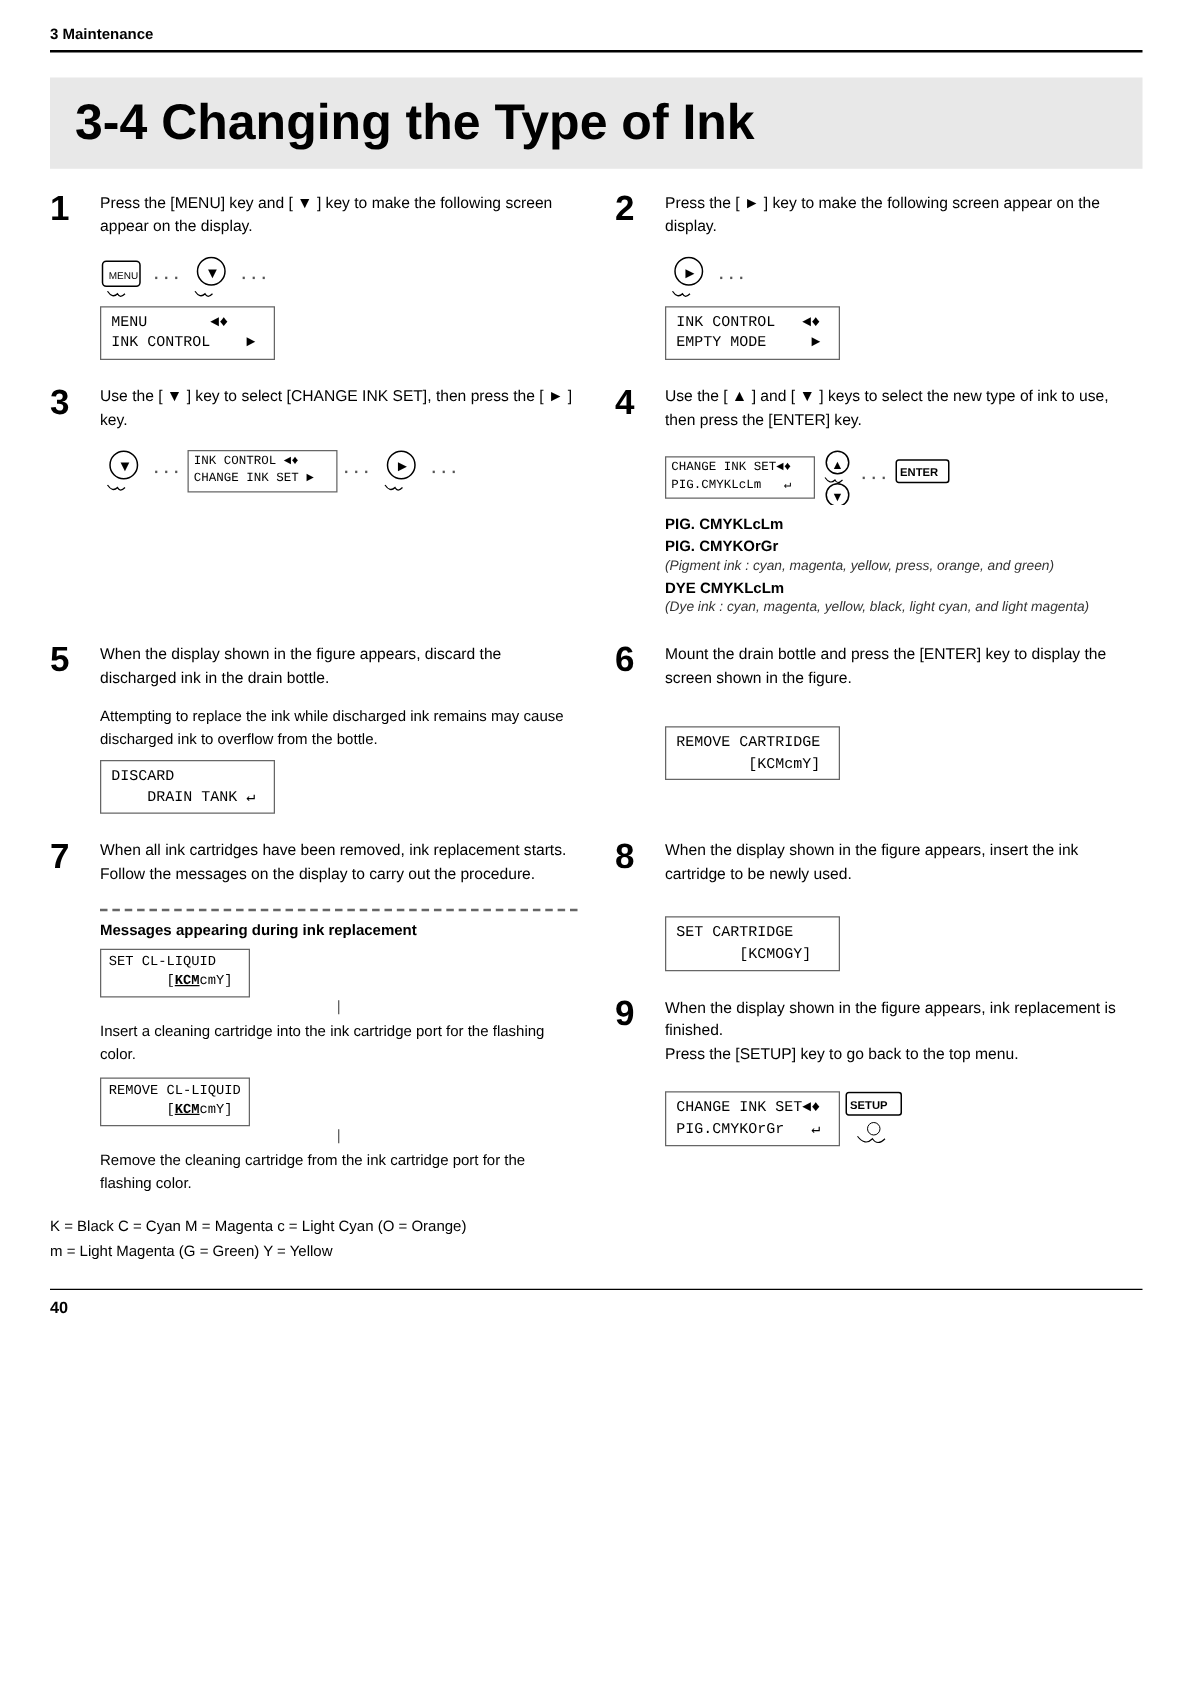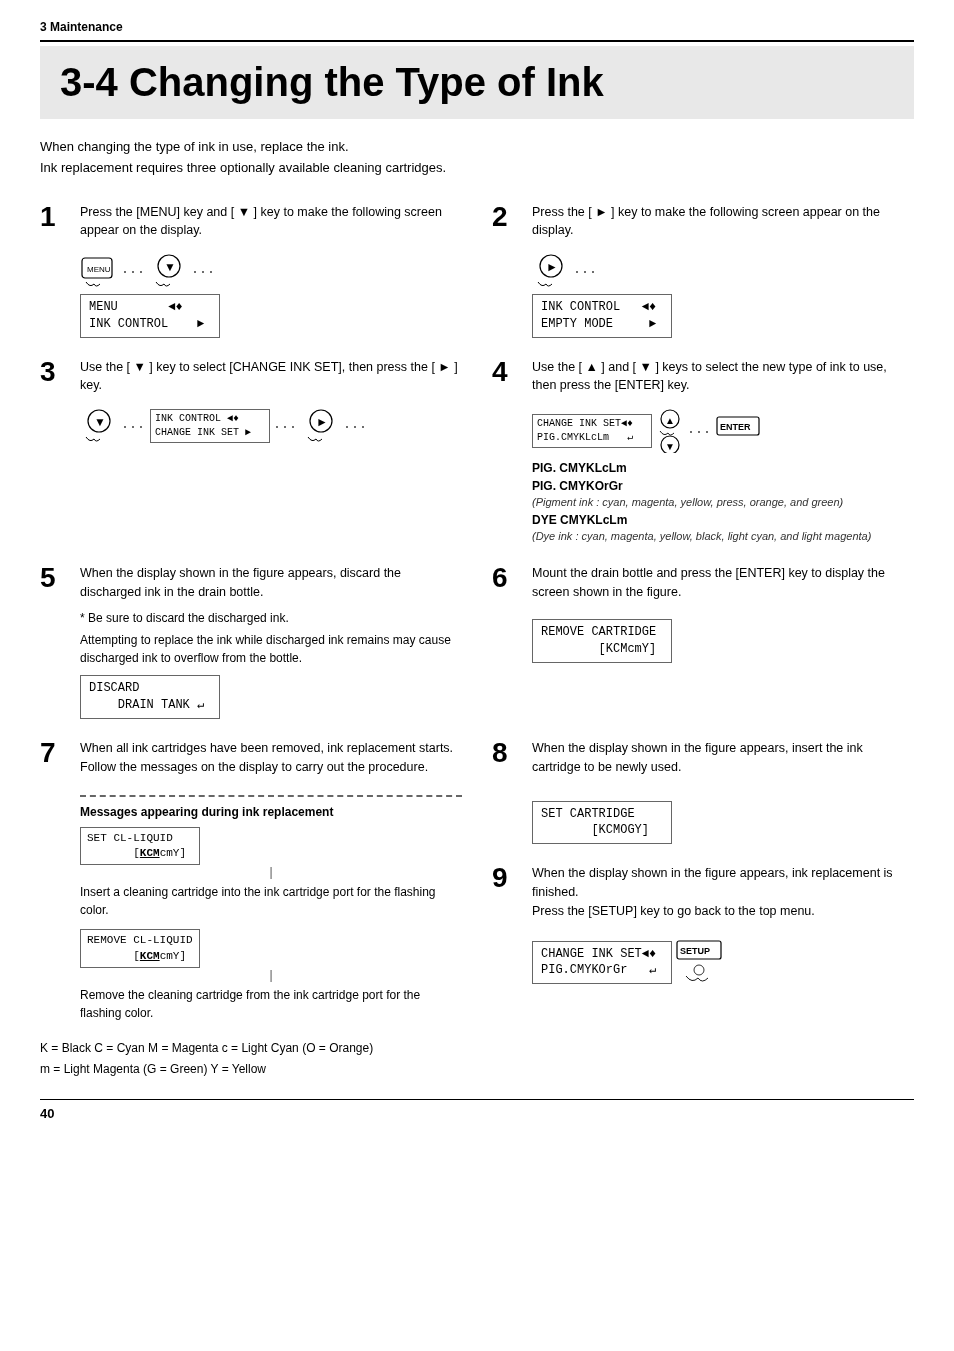--- a/index.html
+++ b/index.html
@@ -15,21 +15,21 @@
     .page {
       padding: 20px 40px 30px 40px;
     }
 
     
     .breadcrumb {
       font-size: 12px;
       font-weight: bold;
       border-bottom: 2px solid #000;
       padding-bottom: 6px;
-      margin-bottom: 4px;
+      margin-bottom: 20px;
     }
 
     
     .chapter-title-box {
       background: #e8e8e8;
       padding: 14px 20px;
       margin-bottom: 18px;
     }
     .chapter-title-box h1 {
       font-size: 40px;
@@ -155,24 +155,20 @@
 <div class="page">
 
   <div class="breadcrumb">
     <span>3  Maintenance</span>
   </div>
 
   <div class="chapter-title-box">
     <h1>3-4  Changing the Type of Ink</h1>
   </div>
 
-  <div class="intro-text">
-    <div>When changing the type of ink in use, replace the ink.</div>
-    <div>Ink replacement requires three optionally available cleaning cartridges.</div>
-  </div>
 
   <div class="steps-grid">
 
     <div class="step">
       <div class="step-header">
         <span class="step-number">1</span>
         <span class="step-text">Press the [MENU] key and [ ▼ ] key to make the following screen appear on the display.</span>
       </div>
       <div class="step-content">
         
@@ -290,40 +286,39 @@
   </div>
 
   <div class="steps-grid" style="margin-top:20px;">
 
     <div class="step">
       <div class="step-header">
         <span class="step-number">5</span>
         <span class="step-text">When the display shown in the figure appears, discard the discharged ink in the drain bottle.</span>
       </div>
       <div class="step-content">
-        <div class="asterisk-note">* Be sure to discard the discharged ink.</div>
         <div class="note-text" style="margin-top:4px;">
           Attempting to replace the ink while discharged ink remains may cause discharged ink to overflow from the bottle.
         </div>
         <div style="margin-top:8px;">
           <div class="lcd-box">
             DISCARD<br>
             &nbsp;&nbsp;&nbsp;&nbsp;DRAIN TANK ↵
           </div>
         </div>
       </div>
     </div>
 
     <div class="step">
       <div class="step-header">
         <span class="step-number">6</span>
         <span class="step-text">Mount the drain bottle and press the [ENTER] key to display the screen shown in the figure.</span>
       </div>
       <div class="step-content">
-        <div class="lcd-box" style="margin-top:10px;font-family:Liberation Mono, monospace;">
+        <div class="lcd-box" style="margin-top:21px;font-family:Liberation Mono, monospace;">
           REMOVE CARTRIDGE<br>
           &nbsp;&nbsp;&nbsp;&nbsp;&nbsp;&nbsp;&nbsp;&nbsp;[KCMcmY]
         </div>
       </div>
     </div>
 
   </div>
 
   <div class="steps-grid" style="margin-top:20px;">
 

